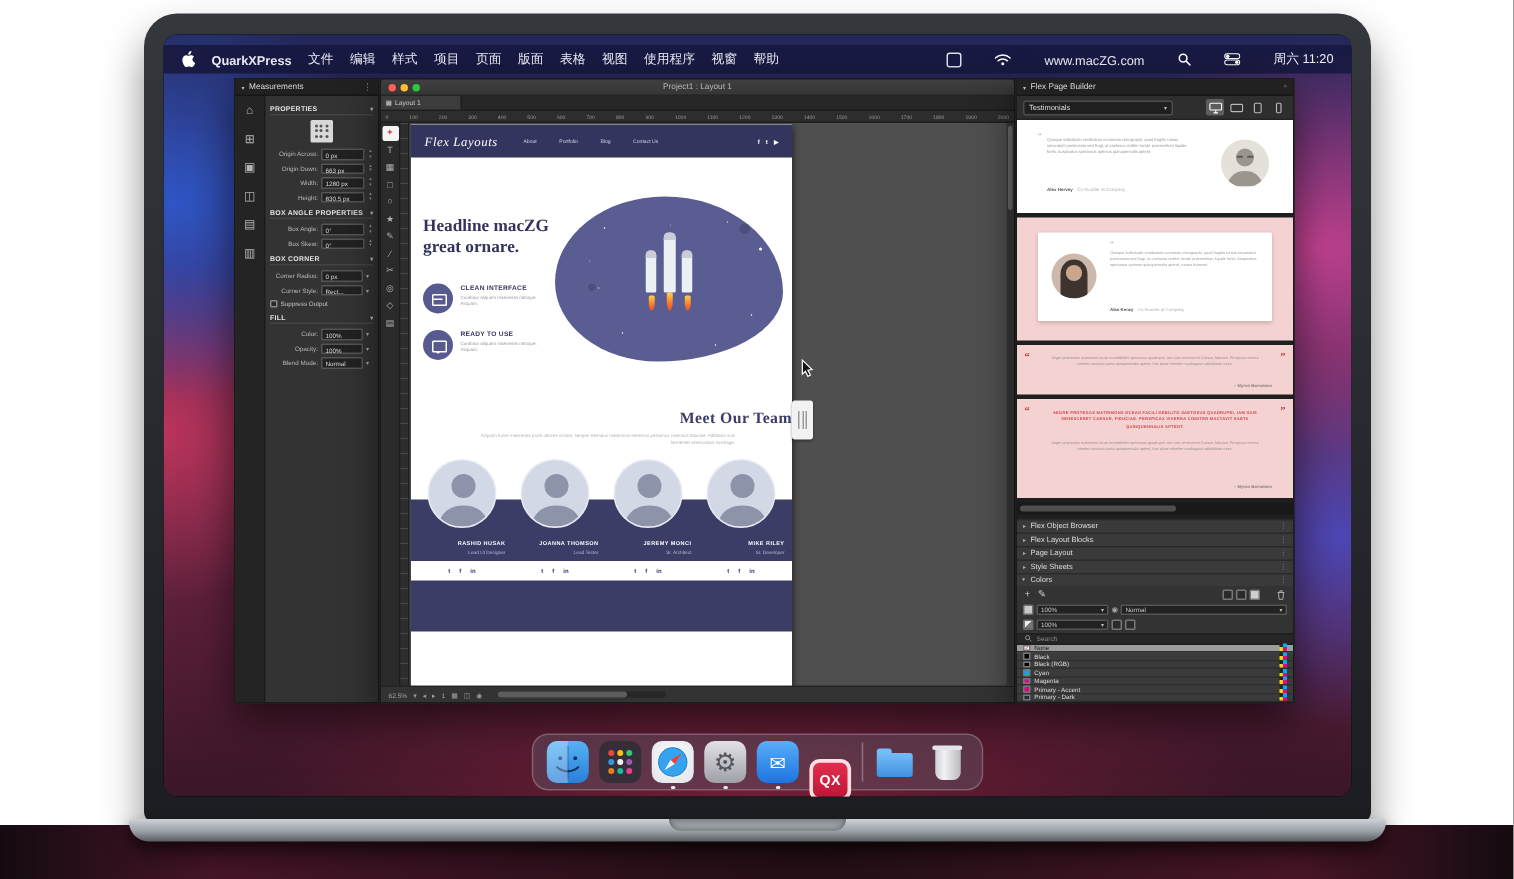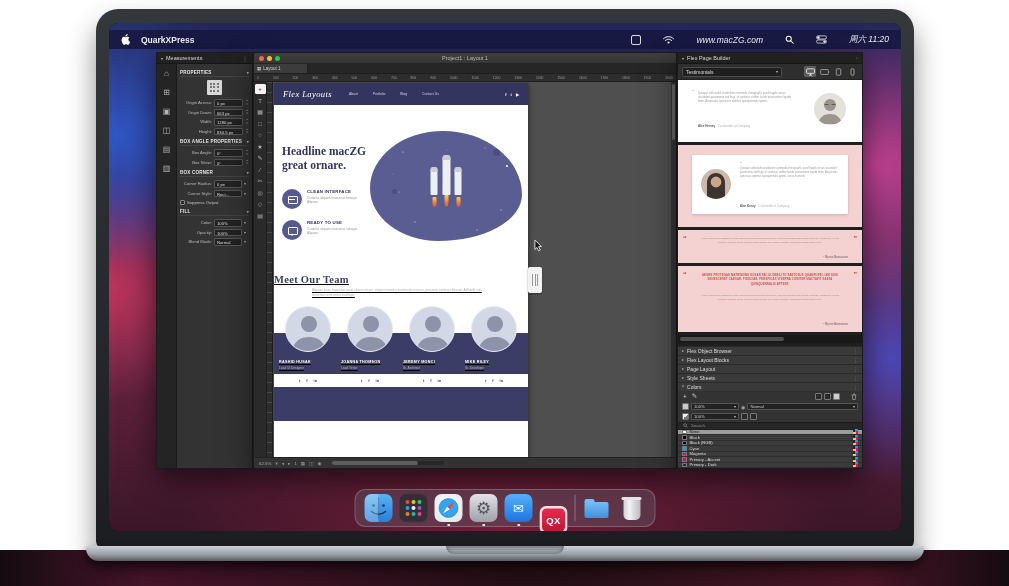--- a/index.html
+++ b/index.html
@@ -35,21 +35,21 @@
       radial-gradient(ellipse 26% 36% at 0% 52%, rgba(210,55,95,.8), transparent 62%),
       radial-gradient(ellipse 60% 30% at 50% 100%, rgba(120,30,55,.9), transparent 70%),
       linear-gradient(180deg,#242859 0%,#3d2560 30%,#69284a 55%,#5d203a 74%,#3a1628 100%); }
 
   
   .menubar { position:absolute; left:0; top:7px; right:0; height:19px;
     background:rgba(24,26,66,.94); display:flex; align-items:center;
     padding:0 12px; gap:11px; color:#eceef8; font-size:8.5px; }
   .mb-app { font-weight:bold; }
   .mb-menus { display:flex; gap:11px; }
-  .mb-right { margin-left:auto; display:flex; align-items:center; gap:22px;font-style:italic; }
+  .mb-right { margin-left:auto; display:flex; align-items:center; gap:22px; }
   .mb-icon { display:flex; align-items:center; }
   .ime-box { width:10px; height:10px; border:1px solid #dfe1ee; border-radius:2px;
     display:grid; grid-template-columns:1fr 1fr; gap:1px; padding:1.5px; }
   .ime-box i { background:#dfe1ee; border-radius:.5px; }
 
   
   .panel { position:absolute; background:#2e2e2e; border:1px solid #1b1b1b;
     box-shadow:0 10px 26px rgba(0,0,0,.55); }
   .pal-header { height:11px; background:#212121; display:flex; align-items:center;
     padding:0 4px; gap:3px; color:#d8d8d8; font-size:5.5px; border-bottom:1px solid #161616; }
@@ -143,21 +143,21 @@
   .rocket { position:absolute; left:50%; top:14px; transform:translateX(-50%); width:31px; height:72px; }
   .booster { position:absolute; bottom:22px; width:7px; height:28px; background:#eceff4;
     border-radius:3px 3px 1px 1px; }
   .booster.b-left { left:0; } .booster.b-right { right:0; }
   .booster.b-center { left:12px; width:8px; height:40px; bottom:22px; border-radius:4px 4px 1px 1px; }
   .booster::before { content:""; position:absolute; top:0; left:0; right:0; height:5px;
     background:#c9cdd8; border-radius:3px 3px 0 0; }
   .flame { position:absolute; bottom:10px; width:4px; height:10px;
     background:linear-gradient(180deg,#ffd04a,#f26d2a 70%,#e8571f); border-radius:1px 1px 50% 50%; }
   .fl1{ left:1.5px; } .fl2{ left:14px; height:12px; } .fl3{ right:1.5px; }
-  .team { text-align:left;text-decoration:underline; }
+  .team { text-align:right; }
   .team-h { font-family:"Liberation Serif",serif; font-weight:bold; font-size:10.5px; color:#3b3c68;
     margin-top:14px; letter-spacing:.3px; }
   .team-sub { font-size:3px; color:#b0b0b0; line-height:1.55; margin-top:3px; padding:0 38px; }
   .team-grid { position:relative; margin-top:9px; height:138px; }
   .team-band { position:absolute; left:0; right:0; top:27px; height:88px; background:#3b3d66; }
   .members { position:relative; display:flex; justify-content:space-between; padding:0 5px; }
   .member { width:58px; }
   .avatar { width:46px; height:46px; border-radius:50%; margin:0 auto; background:#d2d8e6;
     border:1px solid #e9eaf2; overflow:hidden; }
   .m-name { font-size:3.7px; font-weight:bold; color:#fff; margin-top:8px; letter-spacing:.3px; }
@@ -278,20 +278,34 @@
     <div class="screen">
       <div class="desktop"></div>
 
       <div class="menubar">
         <span class="mb-icon">
           <svg width="9" height="11" viewBox="0 0 14 17">
               <path fill="#fff" d="M11.3 9c0-2 1.6-3 1.7-3.1-.9-1.3-2.3-1.5-2.8-1.5-1.2-.1-2.3.7-2.9.7-.6 0-1.5-.7-2.5-.7C3.6 4.4 2.3 5.2 1.6 6.4.1 8.9 1.2 12.6 2.6 14.6c.7 1 1.5 2.1 2.6 2.1 1 0 1.4-.7 2.7-.7 1.2 0 1.6.7 2.7.7 1.1 0 1.8-1 2.5-2 .8-1.2 1.1-2.3 1.1-2.4-.1 0-2.2-.9-2.9-3.3zM9.4 2.7c.6-.7 1-1.7.9-2.7-.9 0-1.9.6-2.5 1.3-.5.6-1 1.6-.9 2.6 1 .1 2-.5 2.5-1.2z"></path>
             </svg>
         </span>
         <span class="mb-app">QuarkXPress</span>
+        <span class="mb-menus">
+
+        <span>文件</span>
+            <span>编辑</span>
+            <span>样式</span>
+            <span>项目</span>
+            <span>页面</span>
+            <span>版面</span>
+            <span>表格</span>
+            <span>视图</span>
+            <span>使用程序</span>
+            <span>视窗</span>
+            <span>帮助</span>
+          </span>
         <span class="mb-right">
           <span class="mb-icon ime-box">
               <i></i>
               <i></i>
               <i></i>
               <i></i>
             </span>
           <span class="mb-icon">
             <svg width="11" height="8" viewBox="0 0 20 14">
                 <path d="M1 4.5C3.6 2.1 6.6 1 10 1s6.4 1.1 9 3.5" stroke="#fff" stroke-width="1.8" fill="none" stroke-linecap="round"></path>

